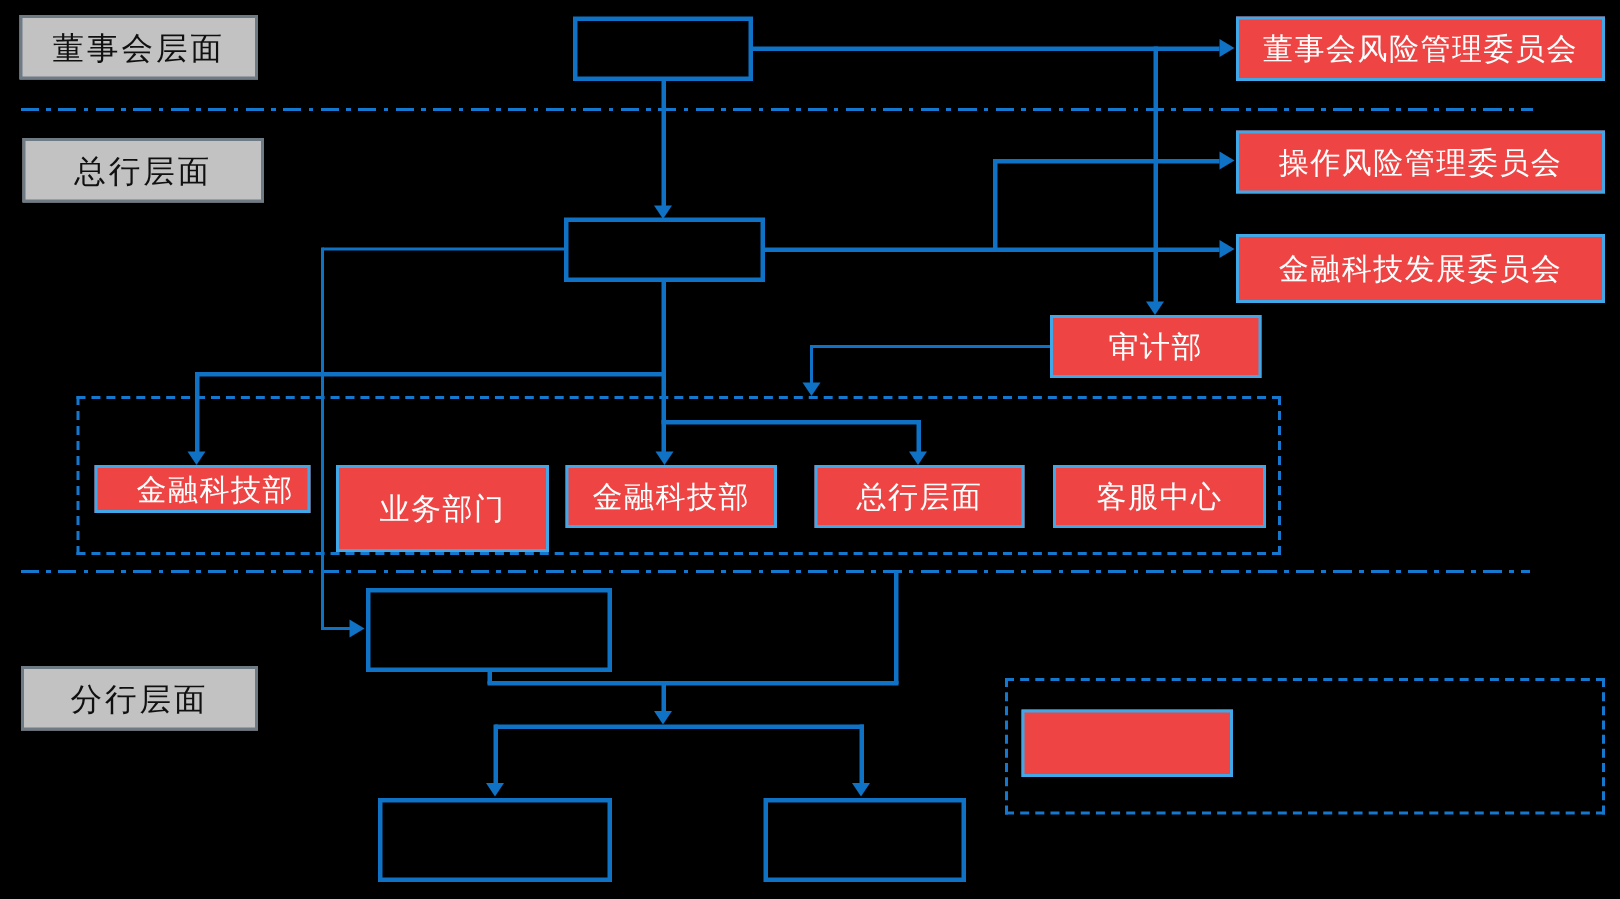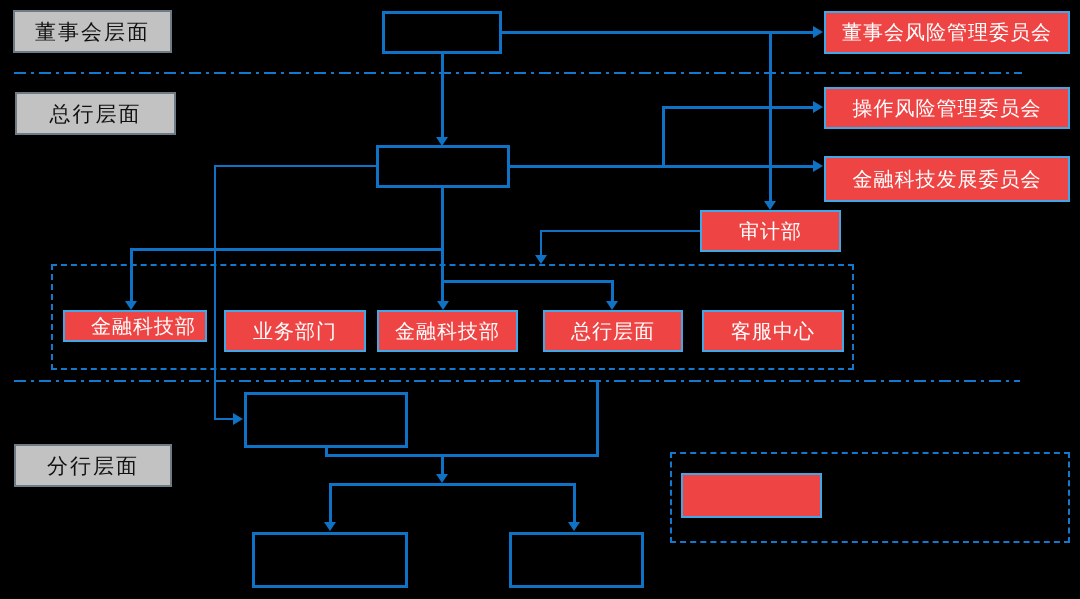--- a/index.html
+++ b/index.html
@@ -115,18 +115,18 @@
   <div class="no" style="left:252px;top:532px;width:156px;height:56px;"></div>
   <div class="no" style="left:509px;top:532px;width:135px;height:56px;"></div>
 
   <div class="nf" style="left:824px;top:11px;width:246px;height:43px;">董事会风险管理委员会</div>
   <div class="nf" style="left:824px;top:87px;width:246px;height:42px;">操作风险管理委员会</div>
   <div class="nf" style="left:824px;top:156px;width:246px;height:46px;">金融科技发展委员会</div>
 
   <div class="nf" style="left:700px;top:210px;width:141px;height:42px;">审计部</div>
 
   <div class="nf" style="left:63px;top:310px;width:144px;height:32px;padding-left:17px;">金融科技部</div>
-  <div class="nf" style="left:224px;top:310px;width:142px;height:42px;">业务部门</div>
+  <div class="nf" style="left:224px;top:310px;width:142px;height:58px;">业务部门</div>
   <div class="nf" style="left:377px;top:310px;width:141px;height:42px;">金融科技部</div>
   <div class="nf" style="left:543px;top:310px;width:140px;height:42px;">总行层面</div>
   <div class="nf" style="left:702px;top:310px;width:142px;height:42px;">客服中心</div>
 
 </div>
 
 </body></html>

